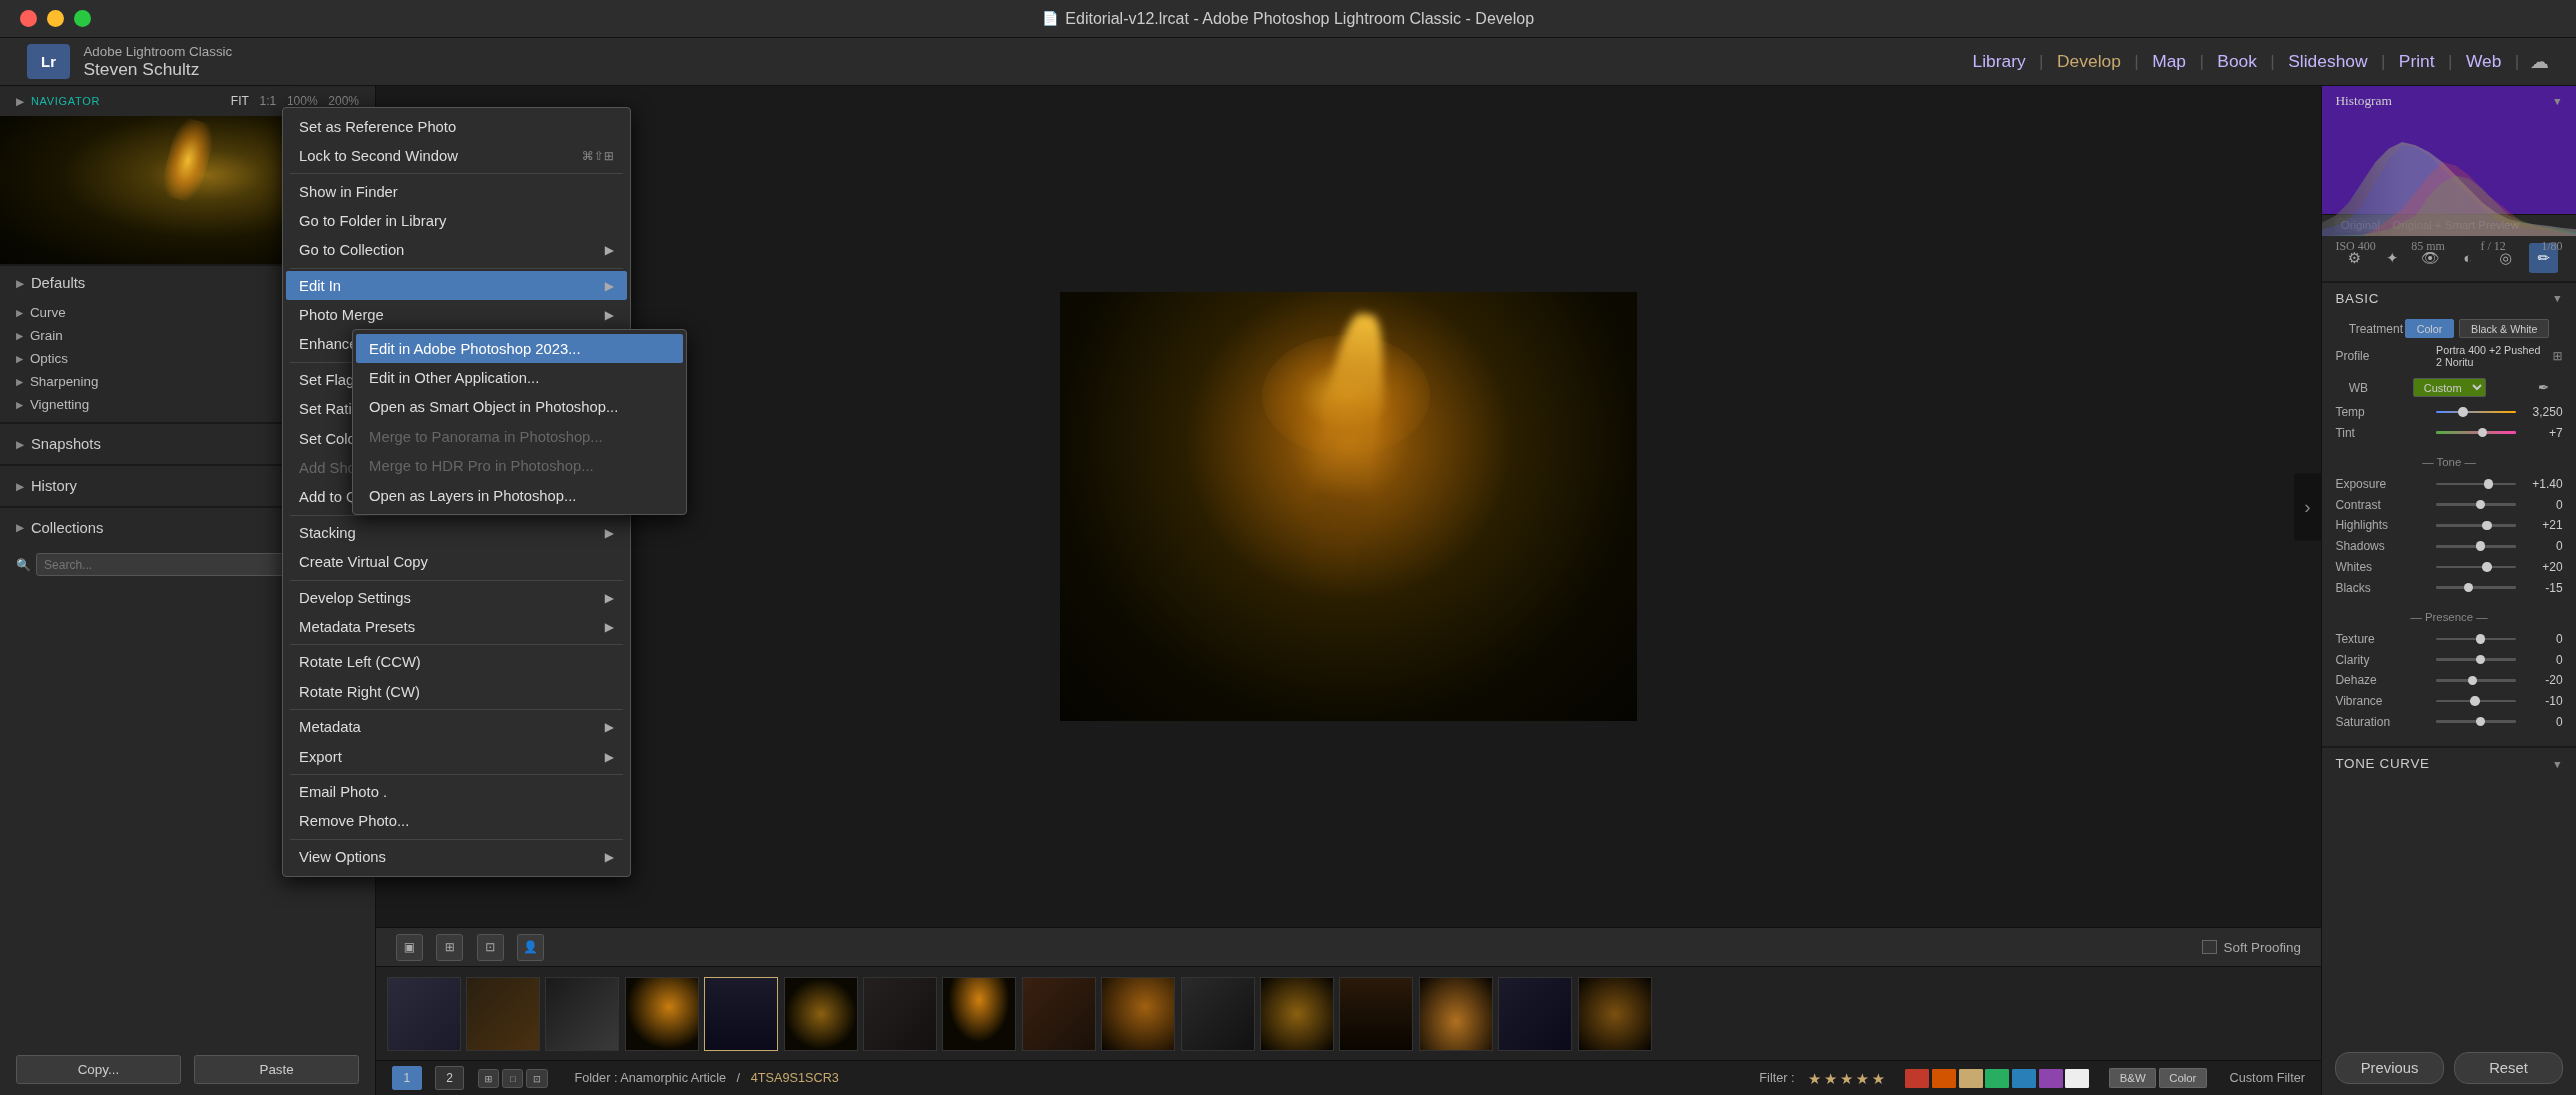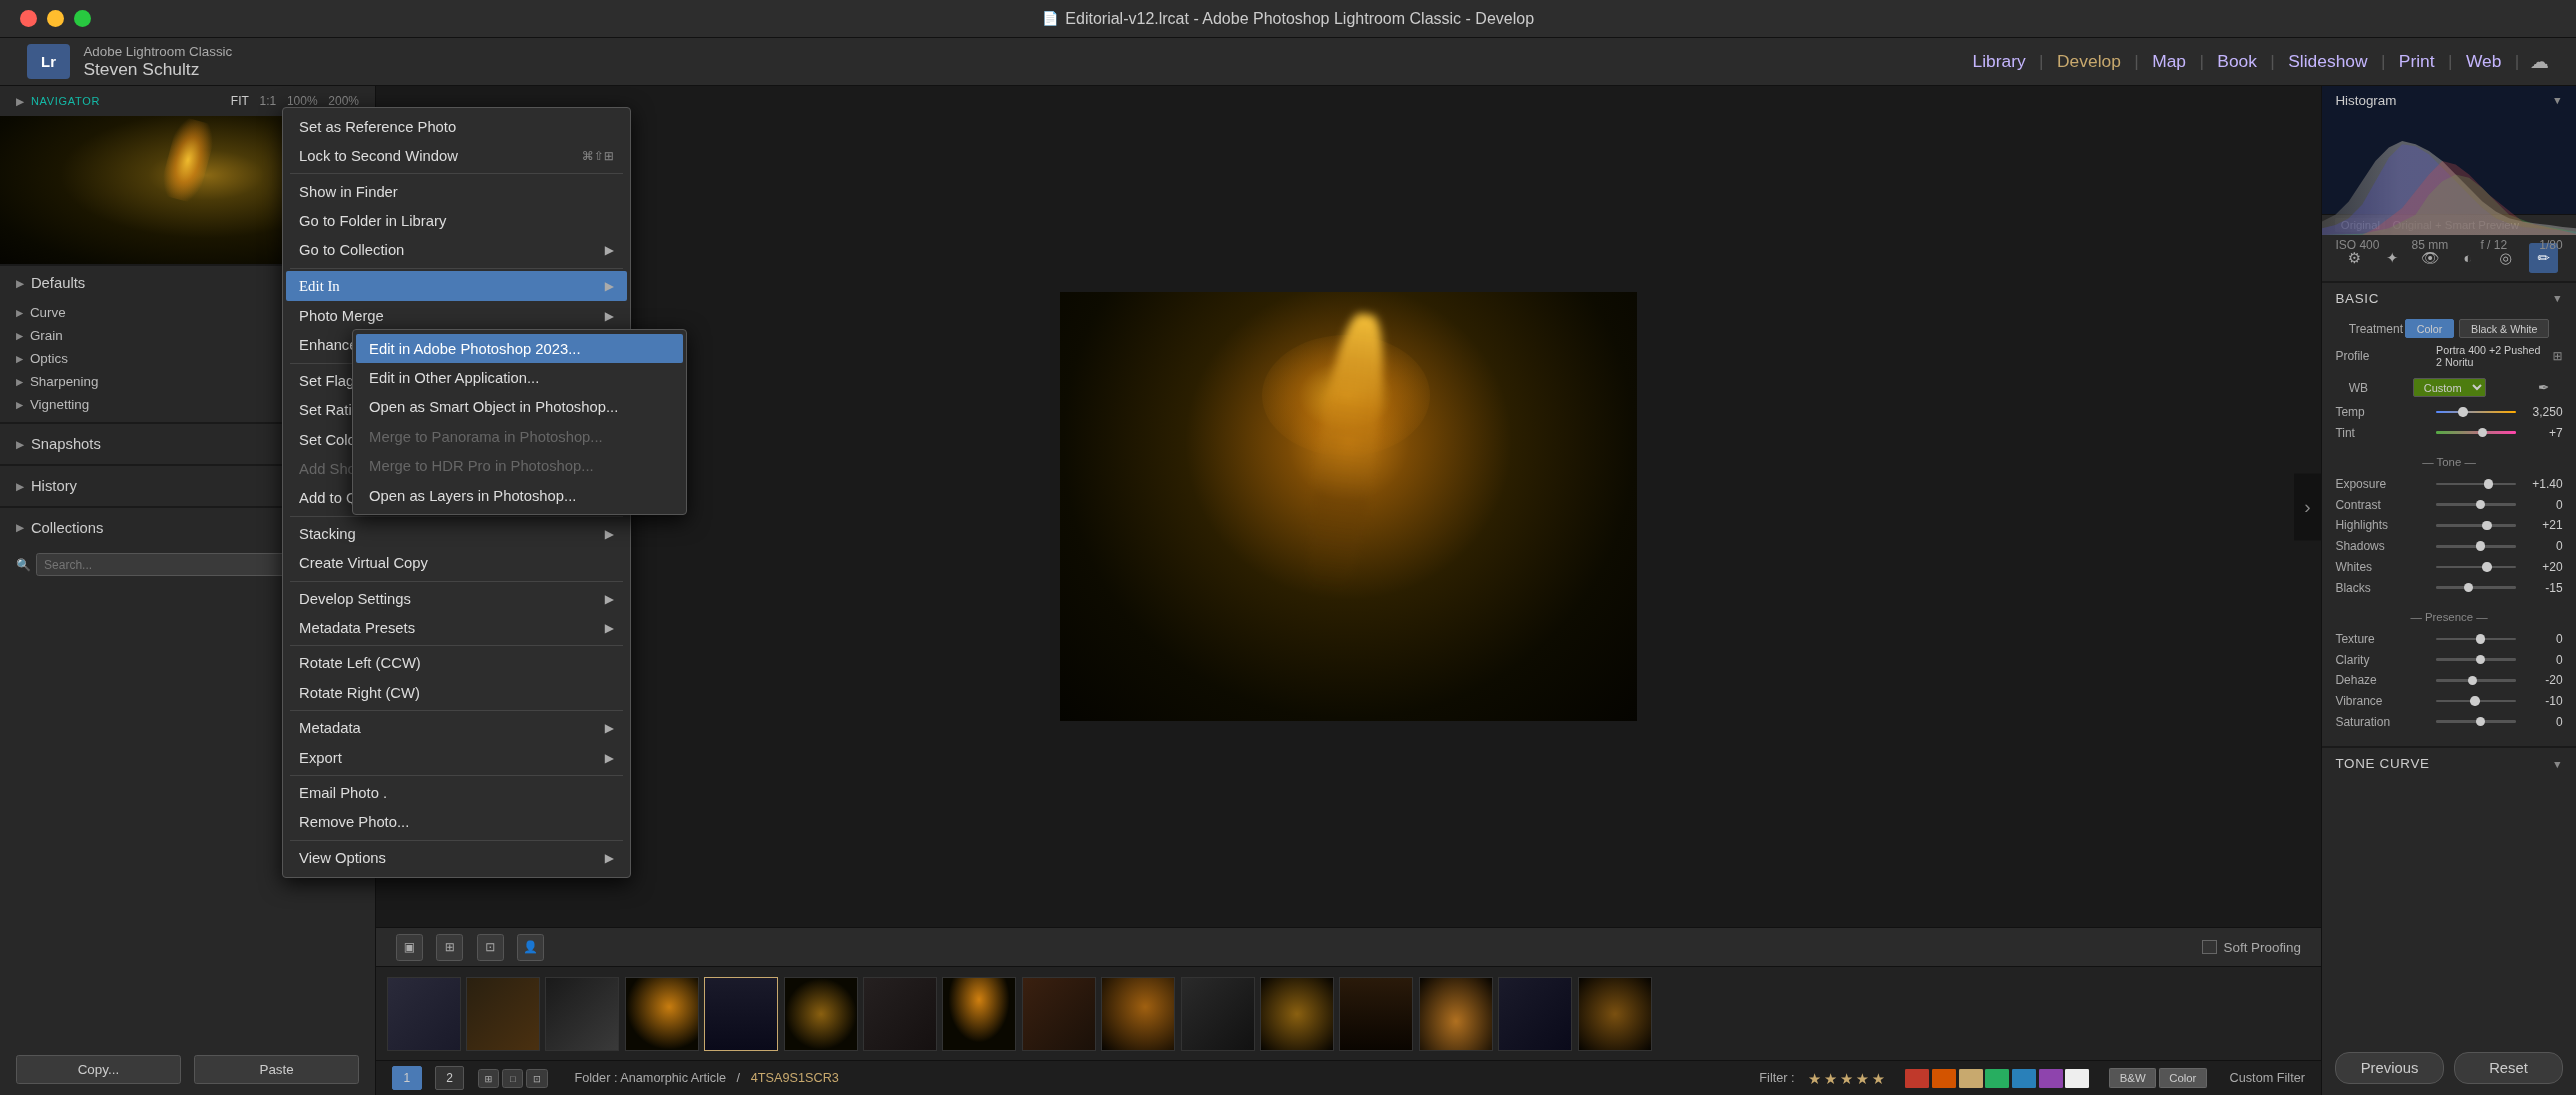--- a/index.html
+++ b/index.html
@@ -454,22 +454,23 @@
       display: flex;
       flex-direction: column;
       border-left: 0.7px solid #111;
       flex-shrink: 0;
       overflow-y: auto;
     }
 
     .histogram-section {
       height: 129px;
       position: relative;
-      background: #0f172a;
+      background: #4c1d95;
       border-bottom: 0.7px solid #111;
+      font-family: Liberation Serif, serif;
     }
     .histogram-header {
       display: flex;
       align-items: center;
       justify-content: space-between;
       padding: 6.7px 13.4px;
       font-size: 13.4px;
       color: #ccc;
     }
     .histogram-canvas {
@@ -607,21 +608,21 @@
       display: flex;
       align-items: center;
       justify-content: space-between;
       padding: 6.7px 13.4px;
       font-size: 14.8px;
       color: #ddd;
       cursor: pointer;
       border-radius: 2px;
       margin: 0 2.7px;
     }
-    .cm-item.highlighted { background: #4a7ab5; color: #fff; font-family: Liberation Serif, serif; }
+    .cm-item.highlighted { background: #4a7ab5; color: #fff; }
     .cm-item-label { flex: 1; }
     .cm-shortcut { color: #888; font-size: 12px; display: flex; gap: 4px; align-items: center; }
     .cm-arrow { color: #aaa; font-size: 12px; }
     .cm-separator {
       height: 0.7px;
       background: #444;
       margin: 2.7px 6.7px;
     }
     .cm-item.disabled { color: #666; cursor: default; }
 

